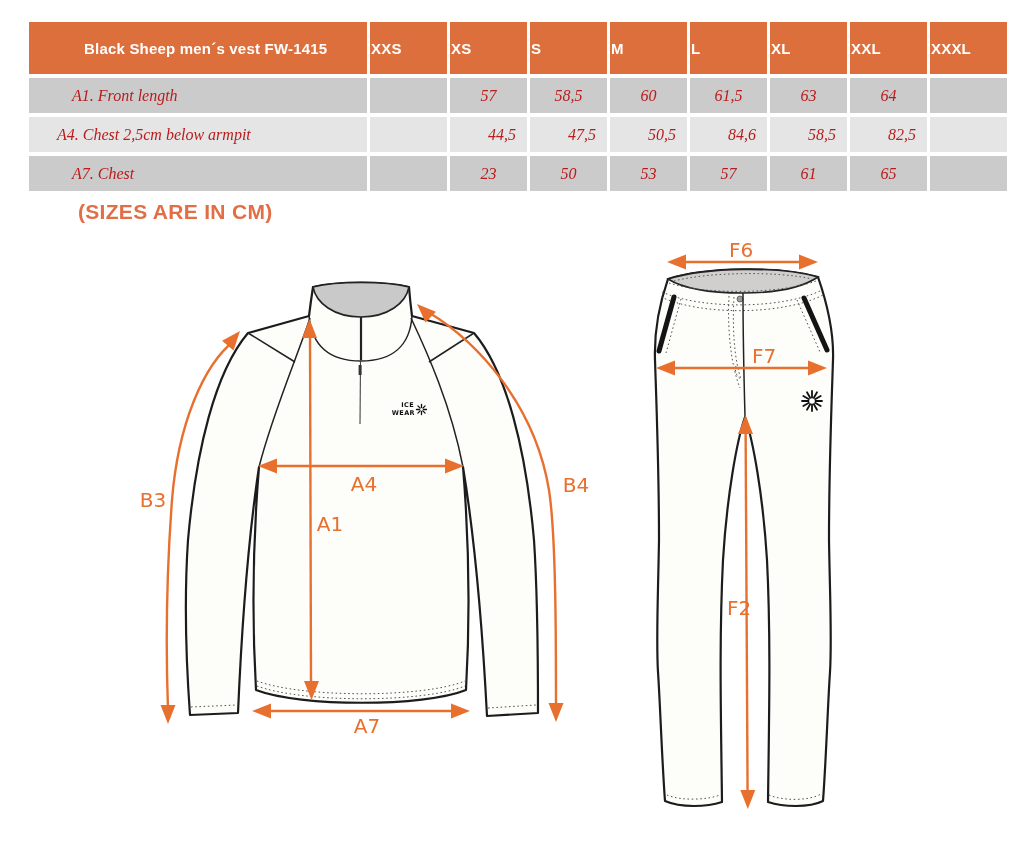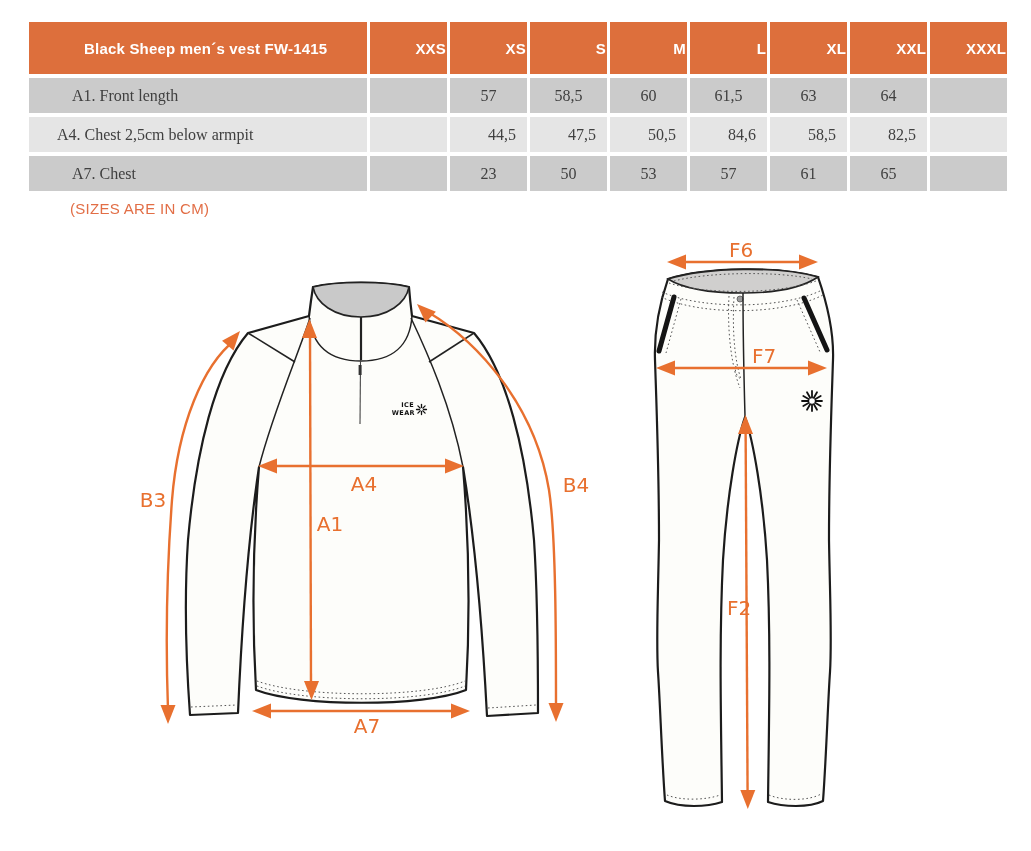--- a/index.html
+++ b/index.html
@@ -11,34 +11,34 @@
   table.size-table {
     position:absolute; left:26px; top:18px;
     border-collapse:separate; border-spacing:3px 4px;
     table-layout:fixed; width:984px;
   }
   .size-table col.c-label { width:338px; }
   .size-table col.c-size  { width:77px;  }
   .size-table th {
     background:var(--header_orange); color:#fff;
     font-size:15px; font-weight:bold; height:50px;
-    text-align:right; vertical-align:middle; letter-spacing:.2px;
+    text-align:left; vertical-align:middle; letter-spacing:.2px;
   }
   .size-table th.title-cell { text-align:left; padding-left:55px; }
   .size-table td {
     height:33px; font-family:"Liberation Serif", serif; font-size:16px;
-    color:#404040; text-align:center; vertical-align:middle;
+    color:#b91c1c; text-align:center; vertical-align:middle;font-style:italic;
   }
   .size-table td.label-cell { text-align:left; padding-left:43px; }
   .size-table tr.row-dark  td { background:var(--row_dark); }
   .size-table tr.row-light td { background:var(--row_light);padding-left:28px; }
   
   .units-note {
-    position:absolute; left:70px; top:200px;
-    color:var(--note_orange); font-size:15px; font-weight:400; letter-spacing:.3px;
+    position:absolute; left:78px; top:200px;
+    color:var(--note_orange); font-size:21px; font-weight:700; letter-spacing:.3px;
   }
   
   svg { position:absolute; }
   .outline   { fill:var(--garment_fill); stroke:var(--outline); stroke-width:2.2; stroke-linejoin:round; }
   .seam      { fill:none; stroke:#222; stroke-width:1.5; }
   .dotted    { fill:none; stroke:#555; stroke-width:1; stroke-dasharray:1.6 2.6; }
   .grayfill  { fill:var(--collar_gray); stroke:#222; stroke-width:1.6; }
   .waistfill { fill:var(--waist_gray); stroke:#222; stroke-width:1.6; }
   .pocket    { fill:none; stroke:#141414; stroke-width:5; stroke-linecap:round; }
   .aline     { fill:none; stroke:var(--arrow_orange); stroke-width:2.4; }

